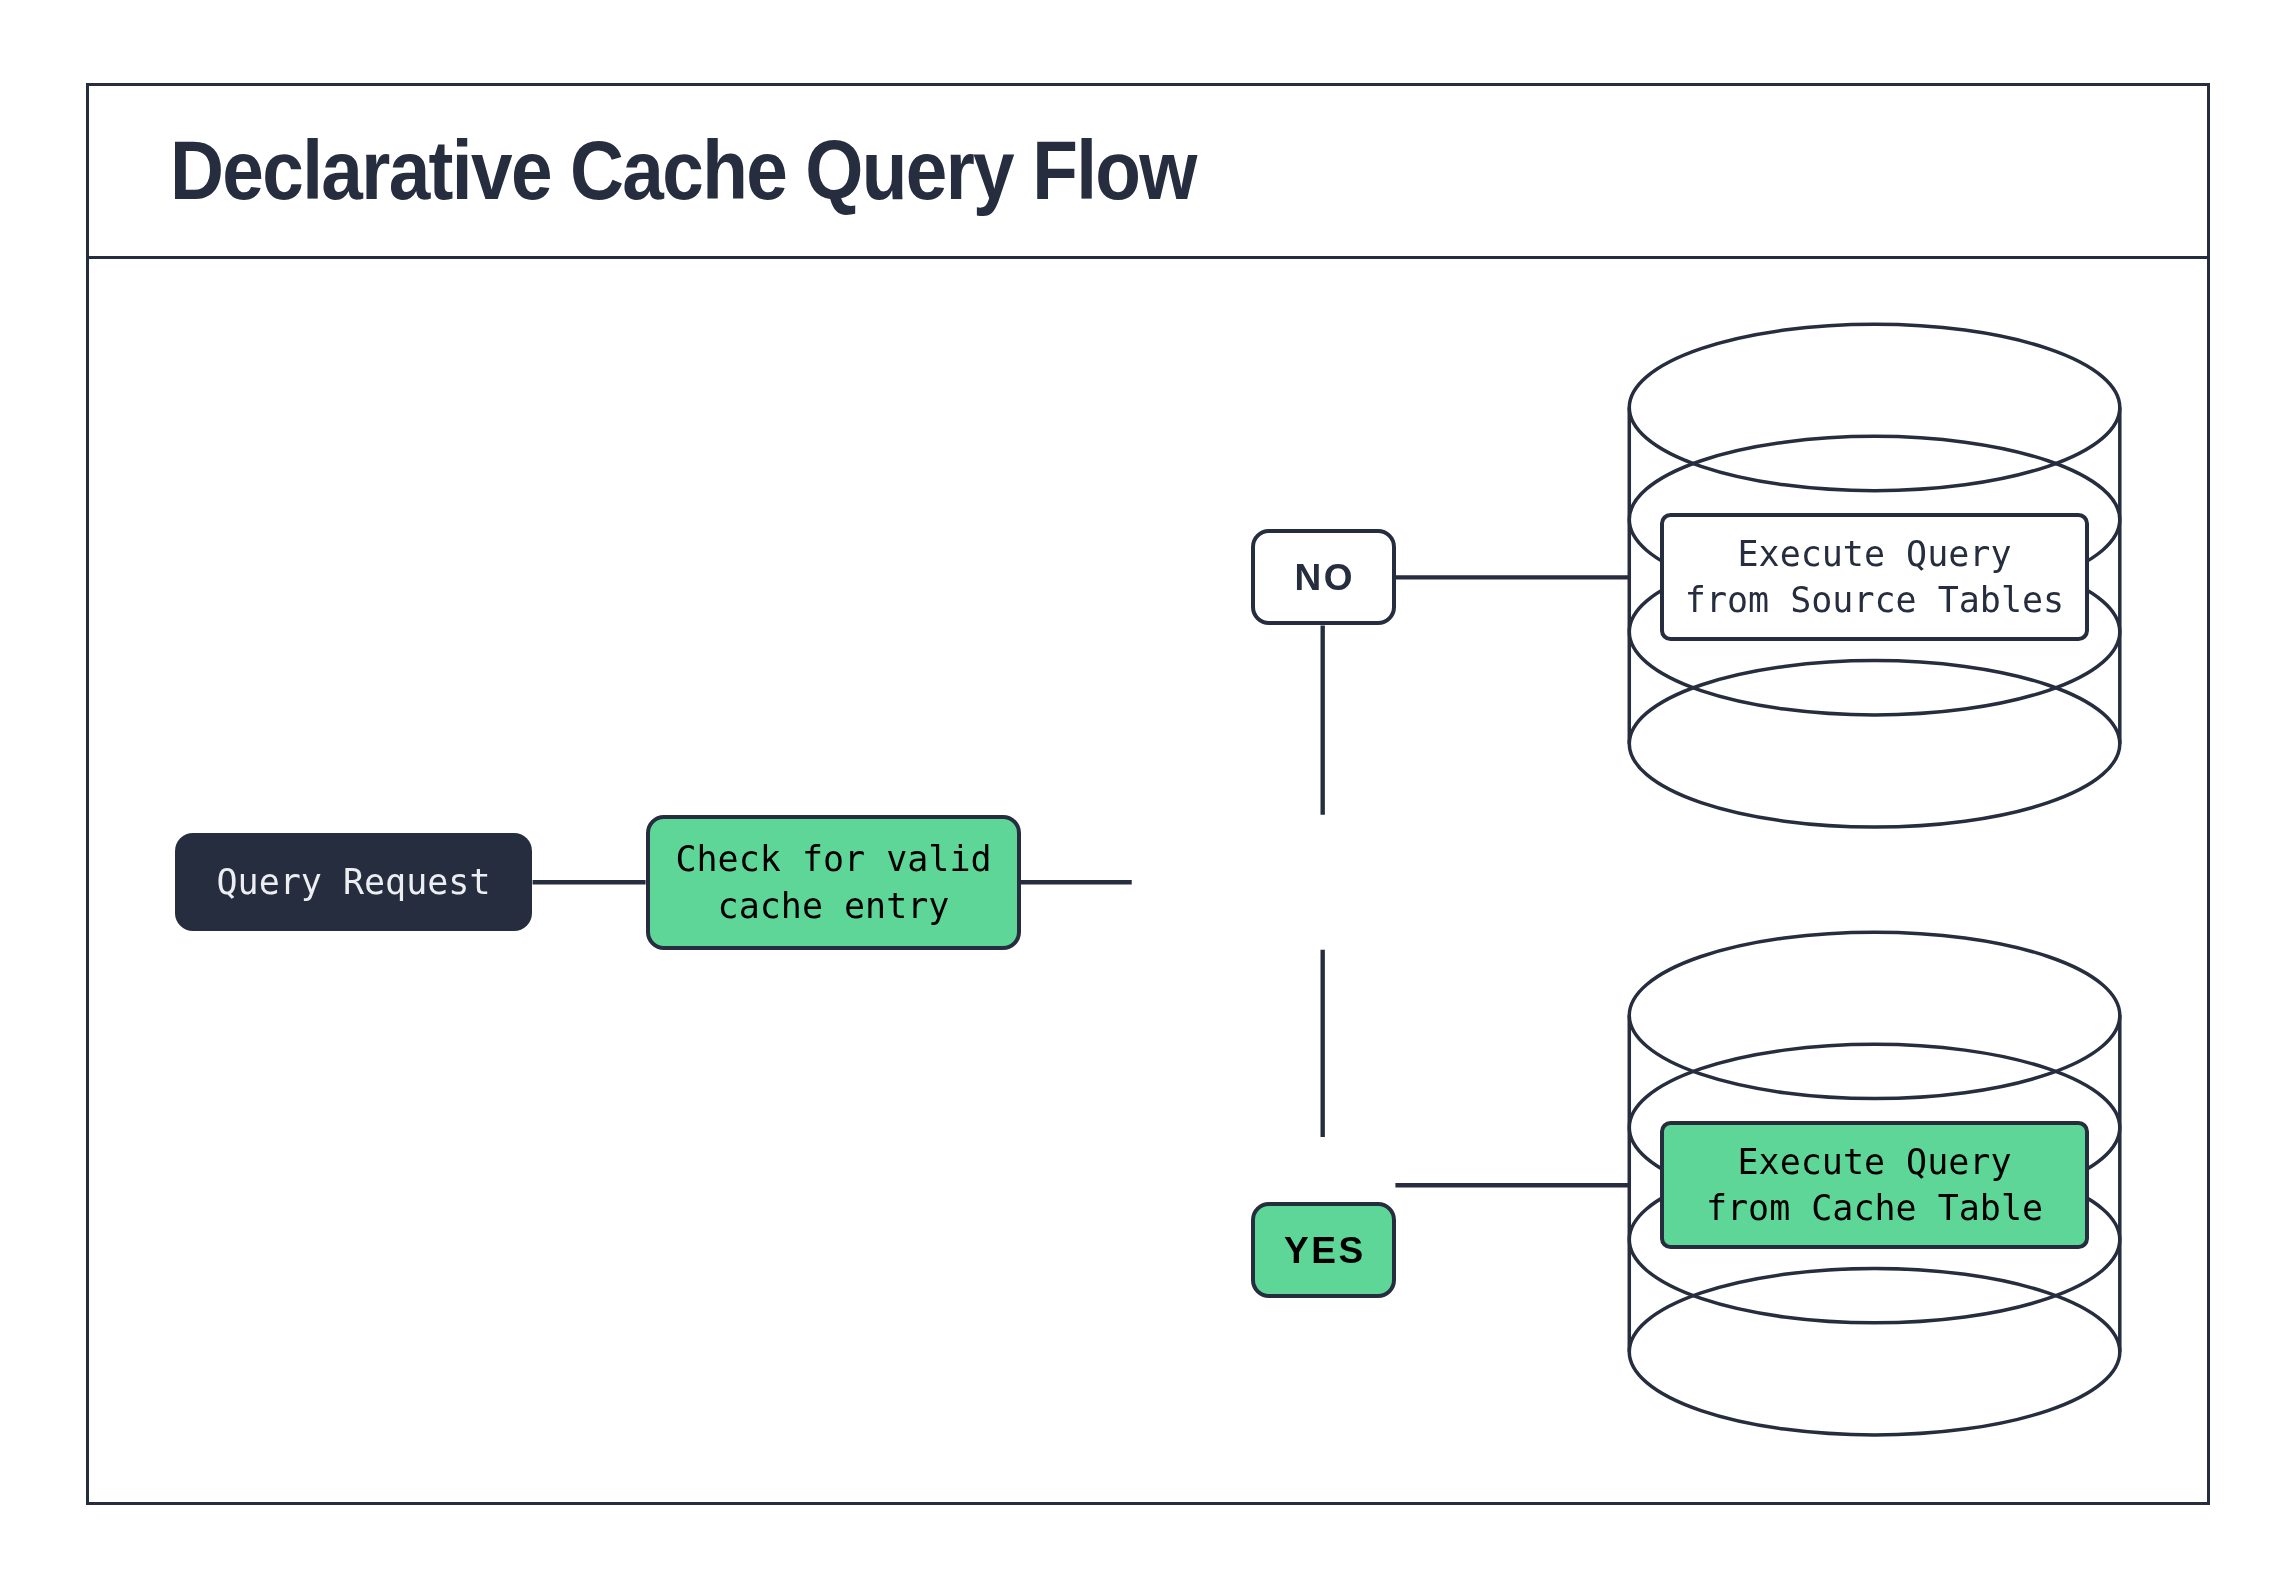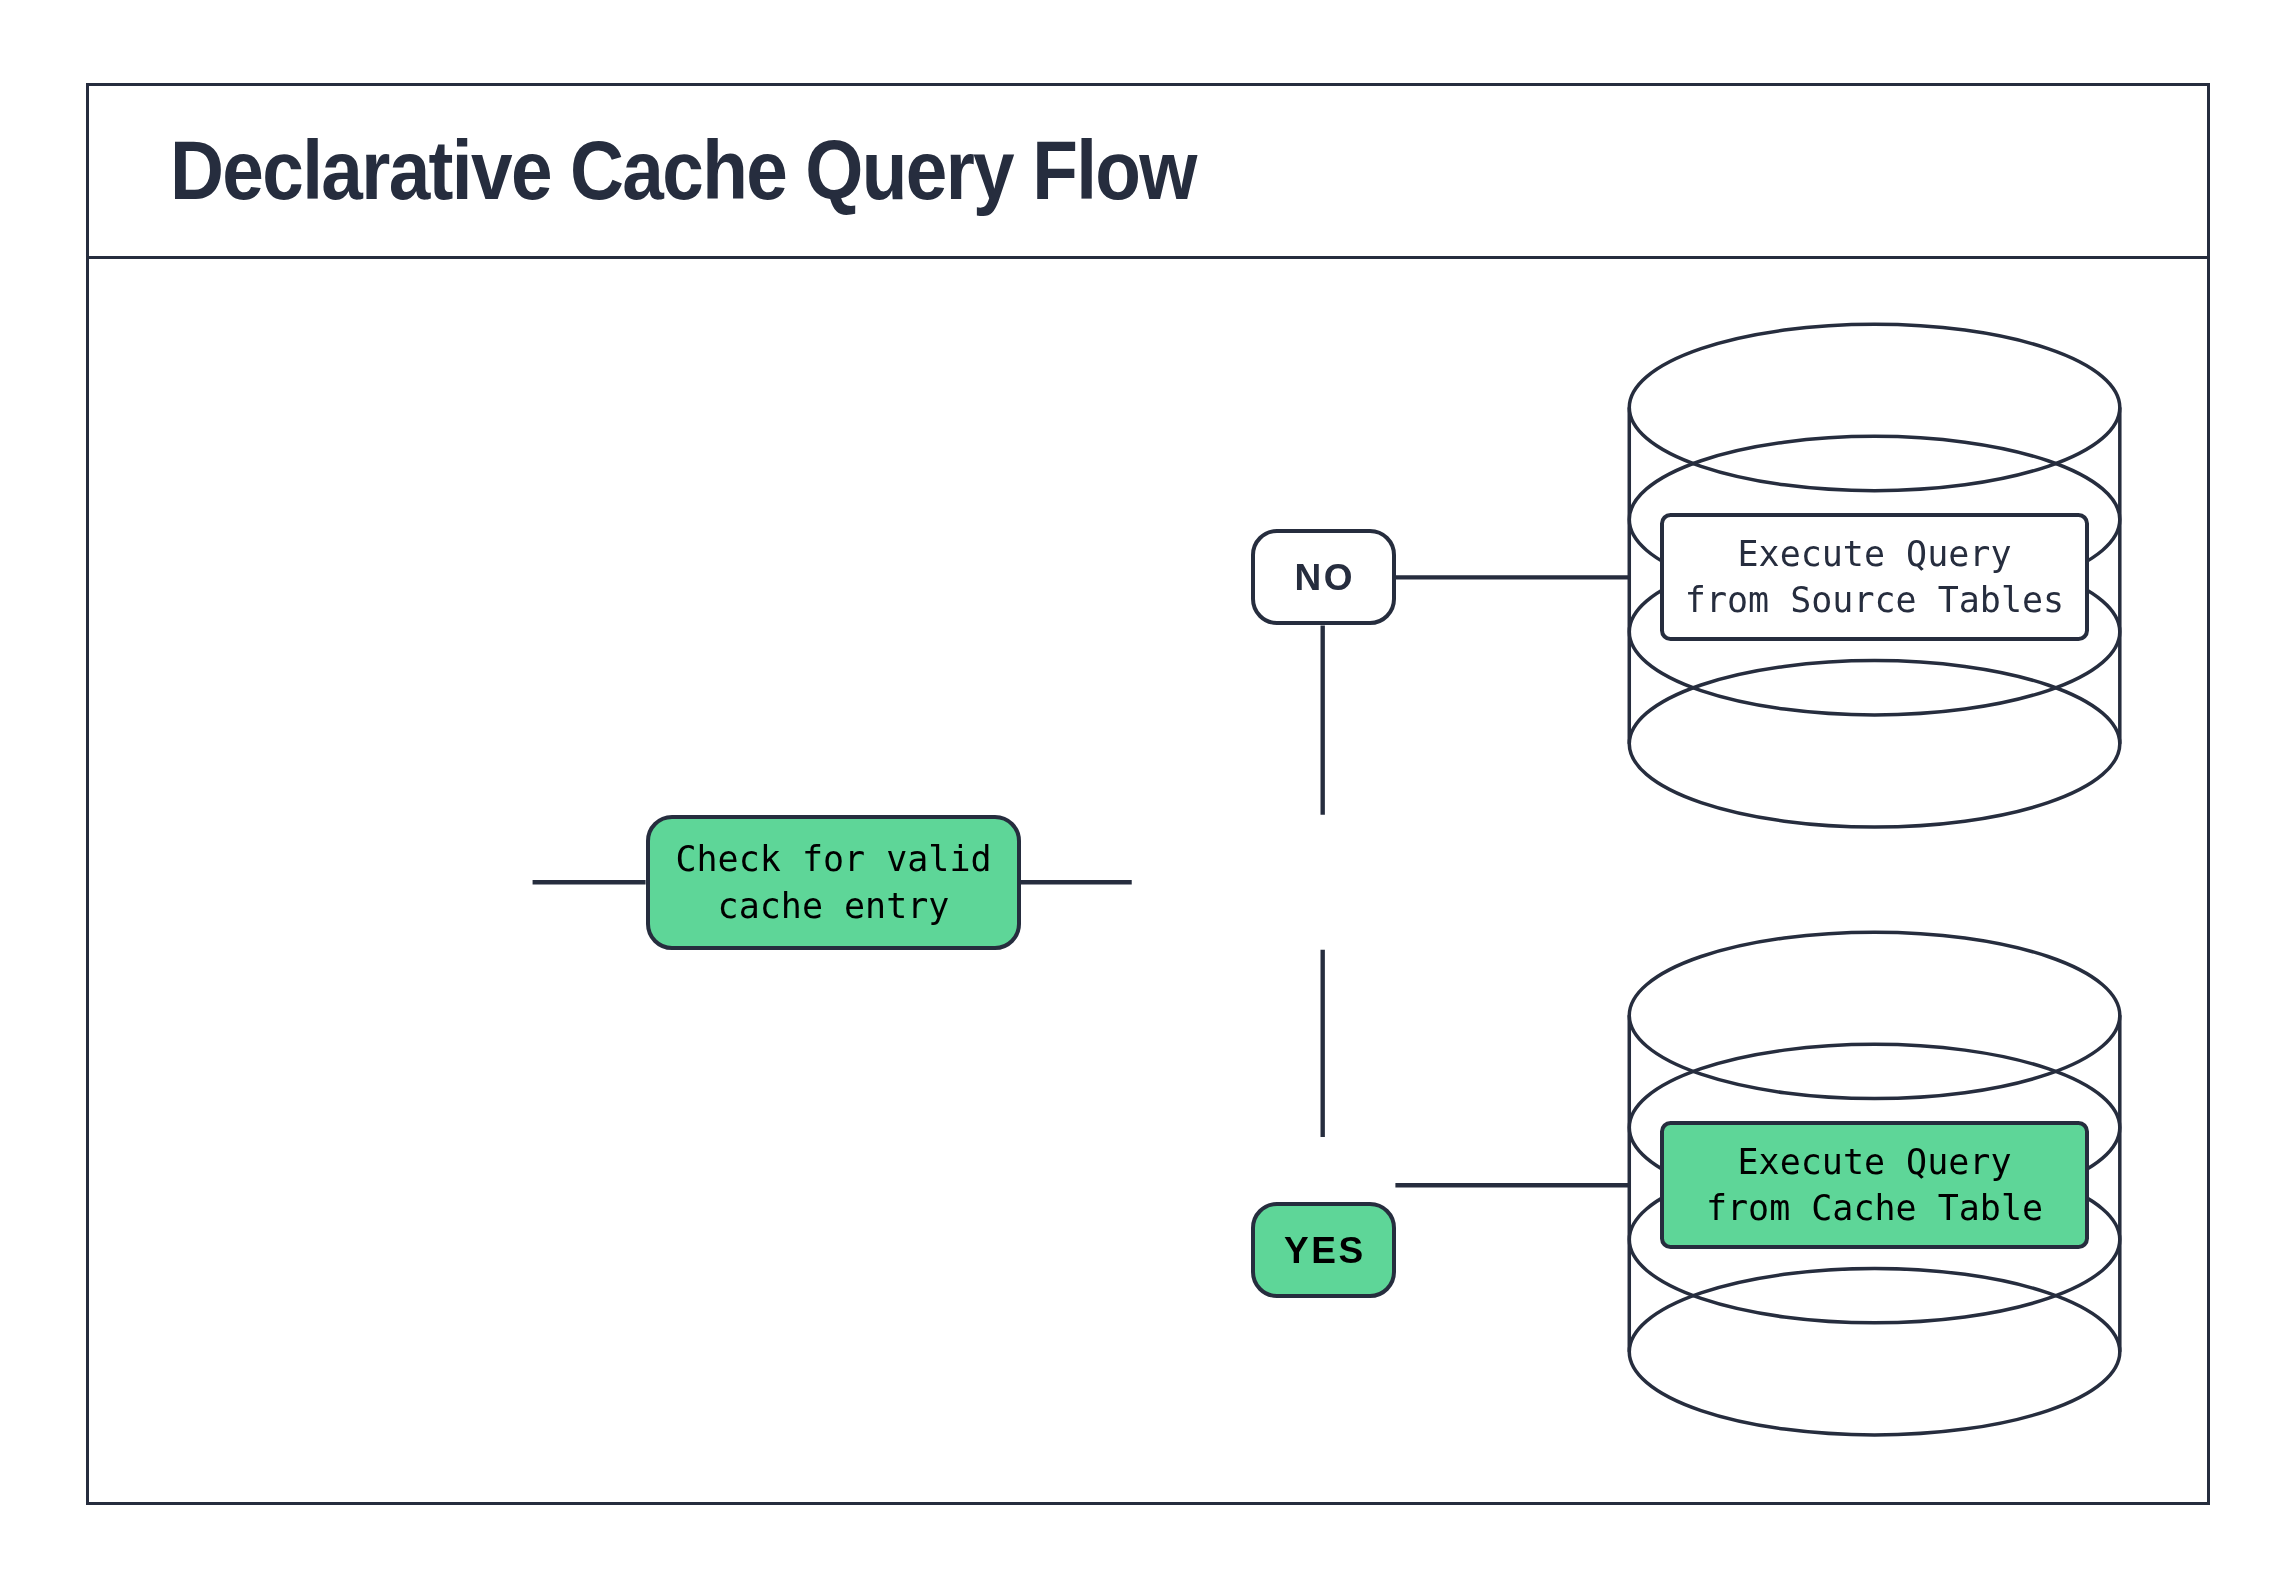--- a/index.html
+++ b/index.html
@@ -56,21 +56,21 @@
     position: absolute;
     z-index: 2;
     box-sizing: border-box;
     display: flex;
     align-items: center;
     justify-content: center;
     text-align: center;
     font-family: "DejaVu Sans Mono", monospace;
     font-size: 35px;
     line-height: 1.32;
-    border-radius: 26px;
+    border-radius: 18px;
     white-space: pre-line;
   }
   .node.dark  { background: #262d3e; color: #eceef1; }
   .node.green { background: #5ed698; border: 4.4px solid #262d3e; color: #000000; }
   .node.white { background: #ffffff; border: 4.4px solid #262d3e; color: #262d3e; }
   .edge-label {
     font-family: "Liberation Sans", sans-serif;
     font-weight: 700;
     font-size: 37px;
     letter-spacing: 2.6px;
@@ -138,20 +138,21 @@
         <ellipse cx="2140" cy="1543" rx="280" ry="95"></ellipse>
         <ellipse cx="2140" cy="1415" rx="280" ry="95"></ellipse>
         <ellipse cx="2140" cy="1287" rx="280" ry="95"></ellipse>
         <ellipse cx="2140" cy="1159" rx="280" ry="95"></ellipse>
         <line x1="1860" y1="1159" x2="1860" y2="1543"></line>
         <line x1="2420" y1="1159" x2="2420" y2="1543"></line>
       </g>
     </g>
   </svg>
 
+  <div class="node dark" id="node-query">Query Request</div>
 
   <div class="node green" id="node-check">Check for valid
 cache entry</div>
 
 
   <div class="node white edge-label" id="edge-no">NO</div>
 
   <div class="node green edge-label" id="edge-yes">YES</div>
 
   <div class="node white" id="db-source-label">Execute Query

